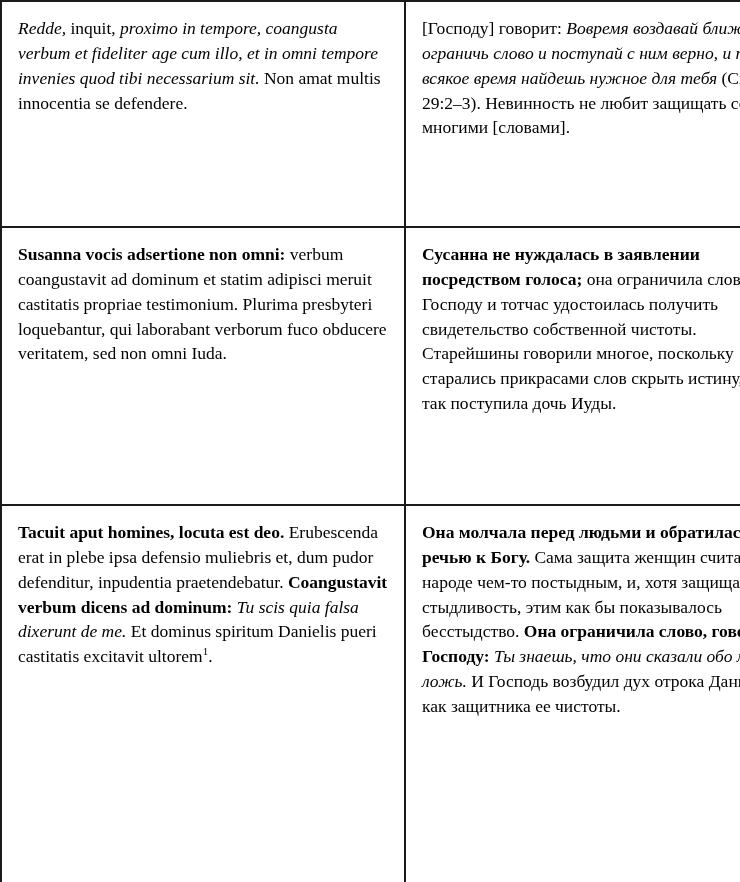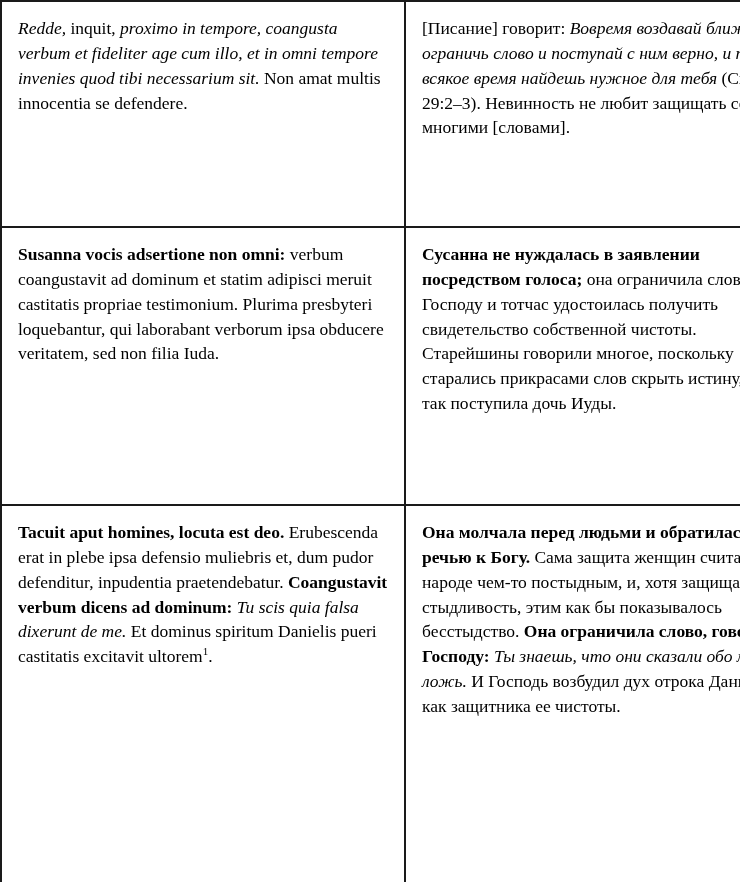--- a/index.html
+++ b/index.html
@@ -60,26 +60,26 @@
 <body>
 
 <div class="page">
   <table class="bitext">
     <tbody>
       <tr class="row-1">
         <td class="col-lat">
           <p class="para"><span class="it">Redde,</span><span> inquit, </span><span class="it">proximo in tempore, coangusta verbum et fideliter age cum illo, et in omni tempore invenies quod tibi necessarium sit.</span><span> Non amat multis innocentia se defendere.</span></p>
         </td>
         <td class="col-rus">
-          <p class="para"><span>[Писание] говорит: </span><span class="it">Вовремя воздавай ближнему, ограничь слово и поступай с ним верно, и ты во всякое время найдешь нужное для тебя</span><span> (Сирах. 29:2–3). Невинность не любит защищать себя многими [словами].</span></p>
+          <p class="para"><span>[Господу] говорит: </span><span class="it">Вовремя воздавай ближнему, ограничь слово и поступай с ним верно, и ты во всякое время найдешь нужное для тебя</span><span> (Сирах. 29:2–3). Невинность не любит защищать себя многими [словами].</span></p>
         </td>
       </tr>
       <tr class="row-2">
         <td class="col-lat">
-          <p class="para"><span class="bd">Susanna vocis adsertione non omni:</span><span> verbum coangustavit ad dominum et statim adipisci meruit castitatis propriae testimonium. Plurima presbyteri loquebantur, qui laborabant verborum ipsa obducere veritatem, sed non filia Iuda.</span></p>
+          <p class="para"><span class="bd">Susanna vocis adsertione non omni:</span><span> verbum coangustavit ad dominum et statim adipisci meruit castitatis propriae testimonium. Plurima presbyteri loquebantur, qui laborabant verborum fuco obducere veritatem, sed non omni Iuda.</span></p>
         </td>
         <td class="col-rus">
           <p class="para"><span class="bd">Сусанна не нуждалась в заявлении посредством голоса;</span><span> она ограничила слово к Господу и тотчас удостоилась получить свидетельство собственной чистоты. Старейшины говорили многое, поскольку старались прикрасами слов скрыть истину, но не так поступила дочь Иуды.</span></p>
         </td>
       </tr>
       <tr class="row-3">
         <td class="col-lat">
           <p class="para"><span class="bd">Tacuit aput homines, locuta est deo.</span><span> Erubescenda erat in plebe ipsa defensio muliebris et, dum pudor defenditur, inpudentia praetendebatur. </span><span class="bd">Coangustavit verbum dicens ad dominum:</span><span class="it"> Tu scis quia falsa dixerunt de me.</span><span> Et dominus spiritum Danielis pueri castitatis excitavit ultorem</span><sup class="sup">1</sup><span>.</span></p>
         </td>
         <td class="col-rus">

